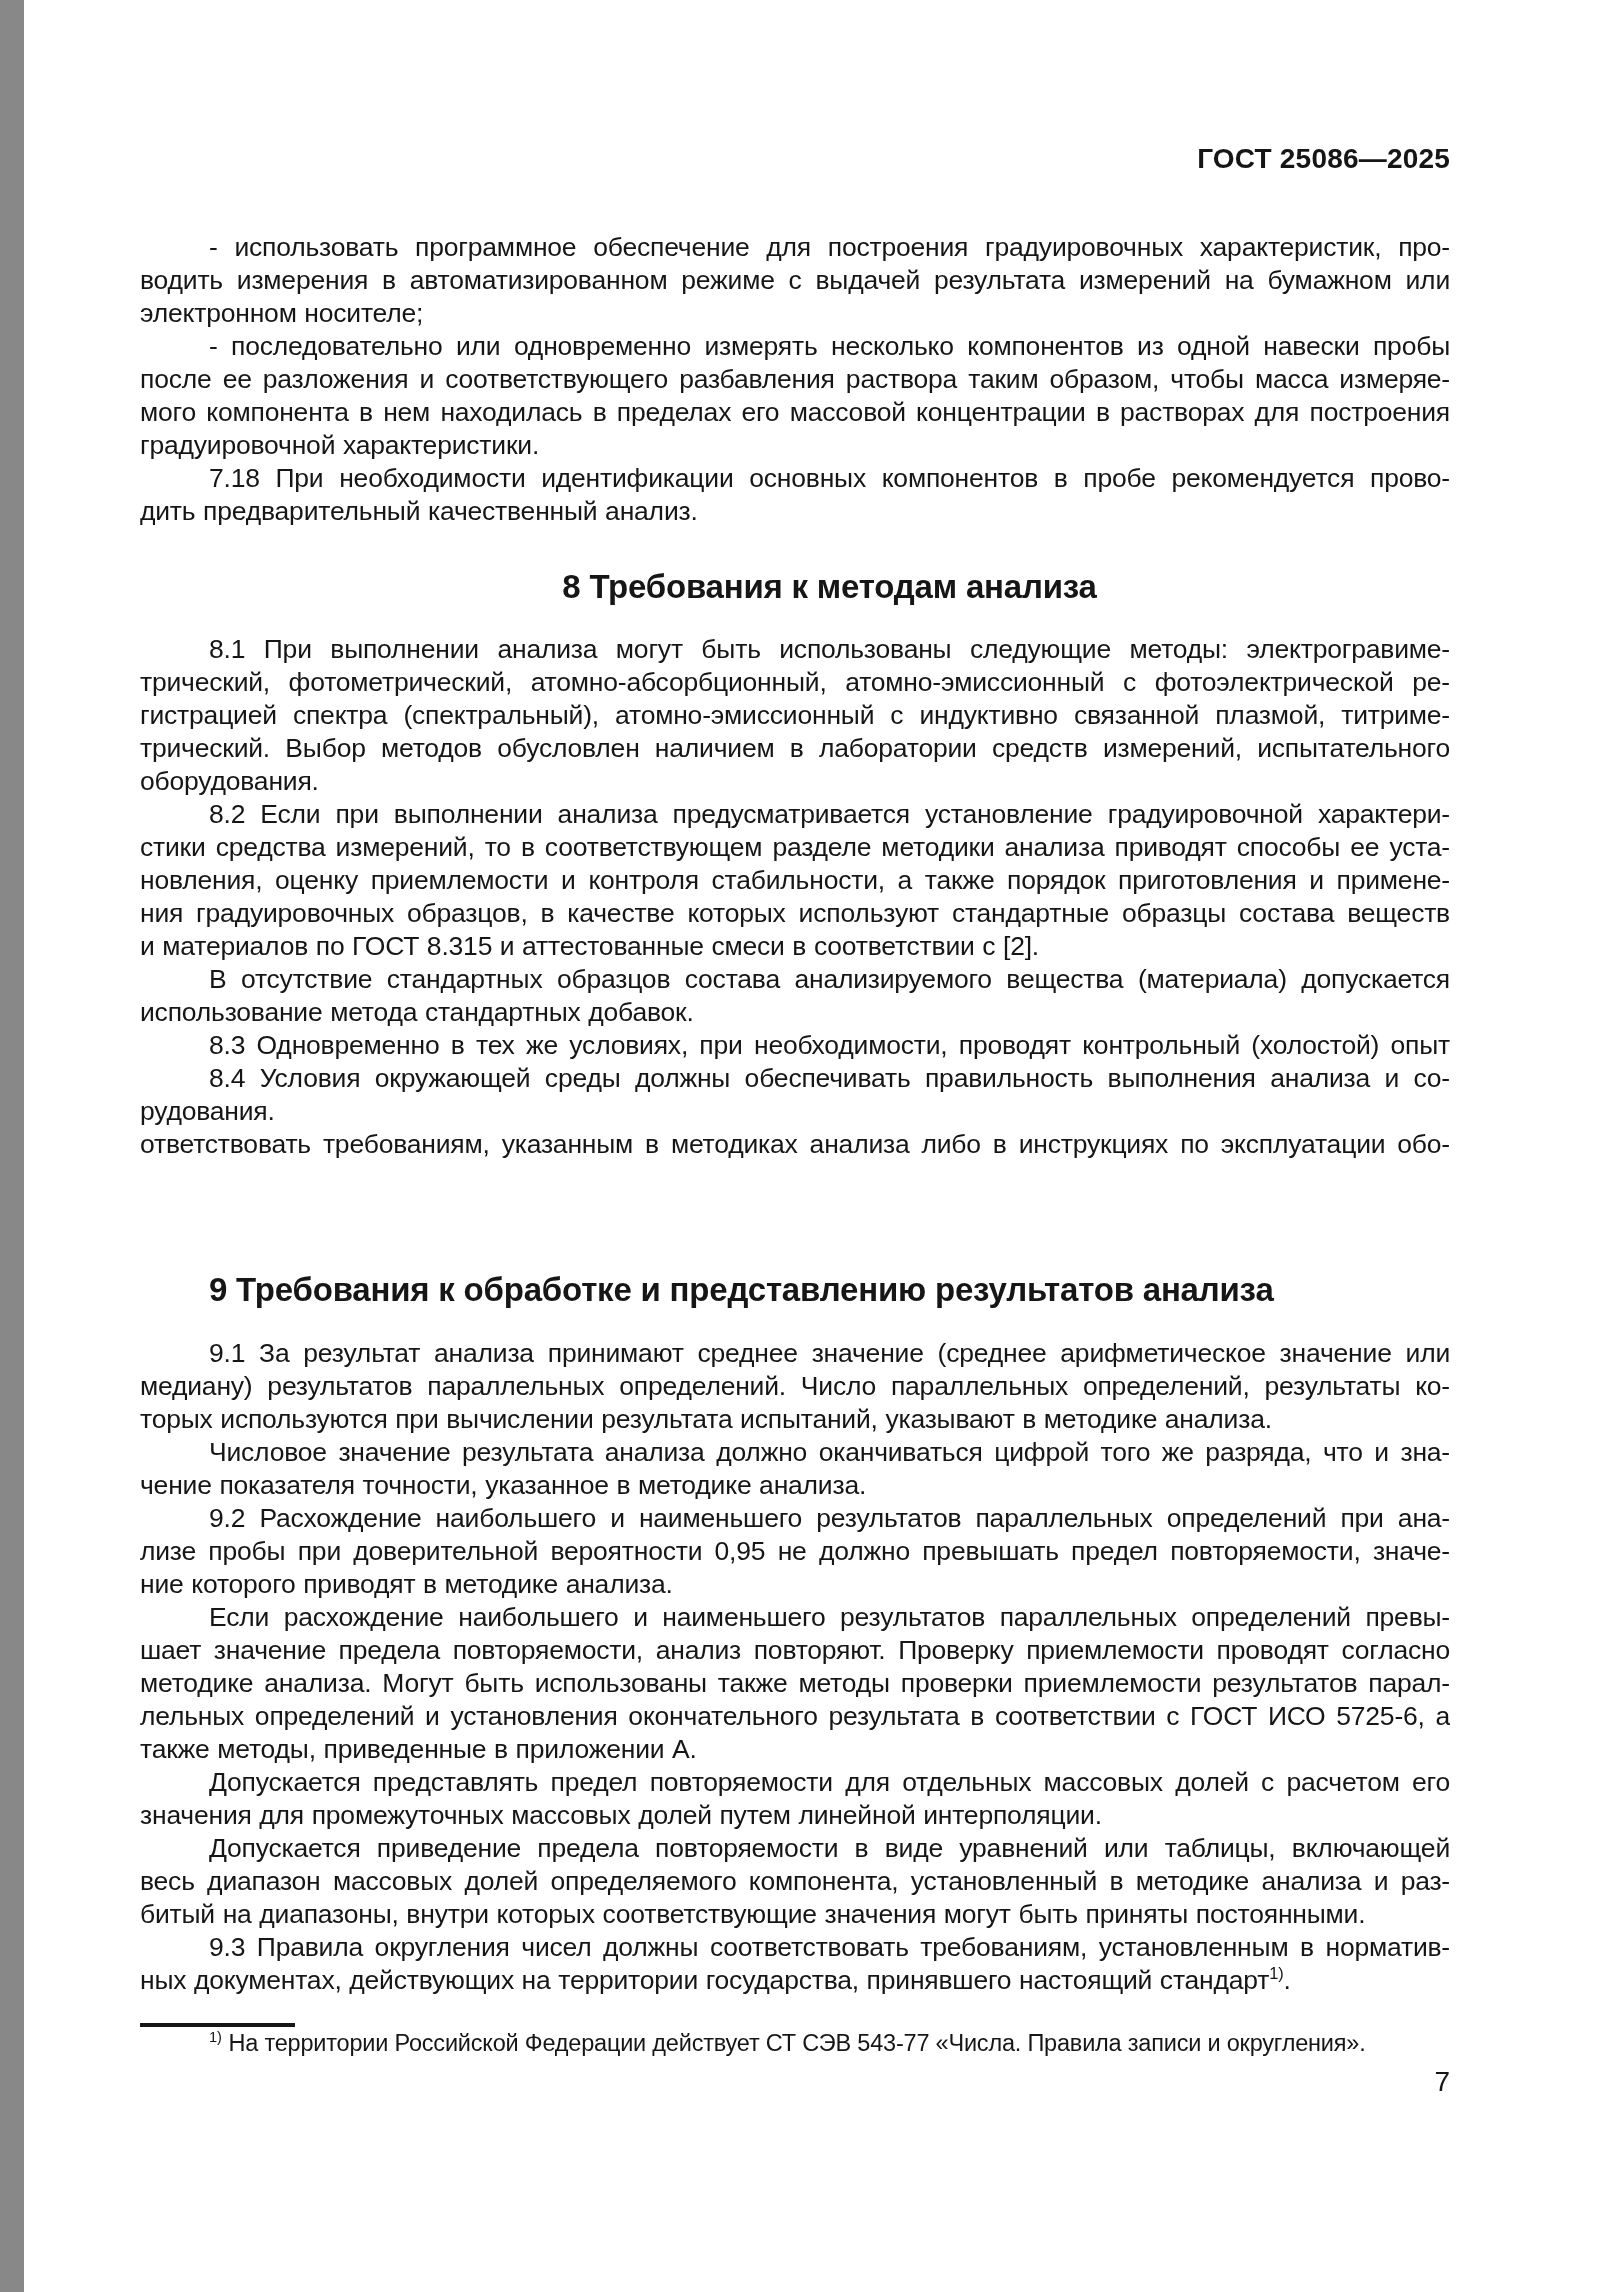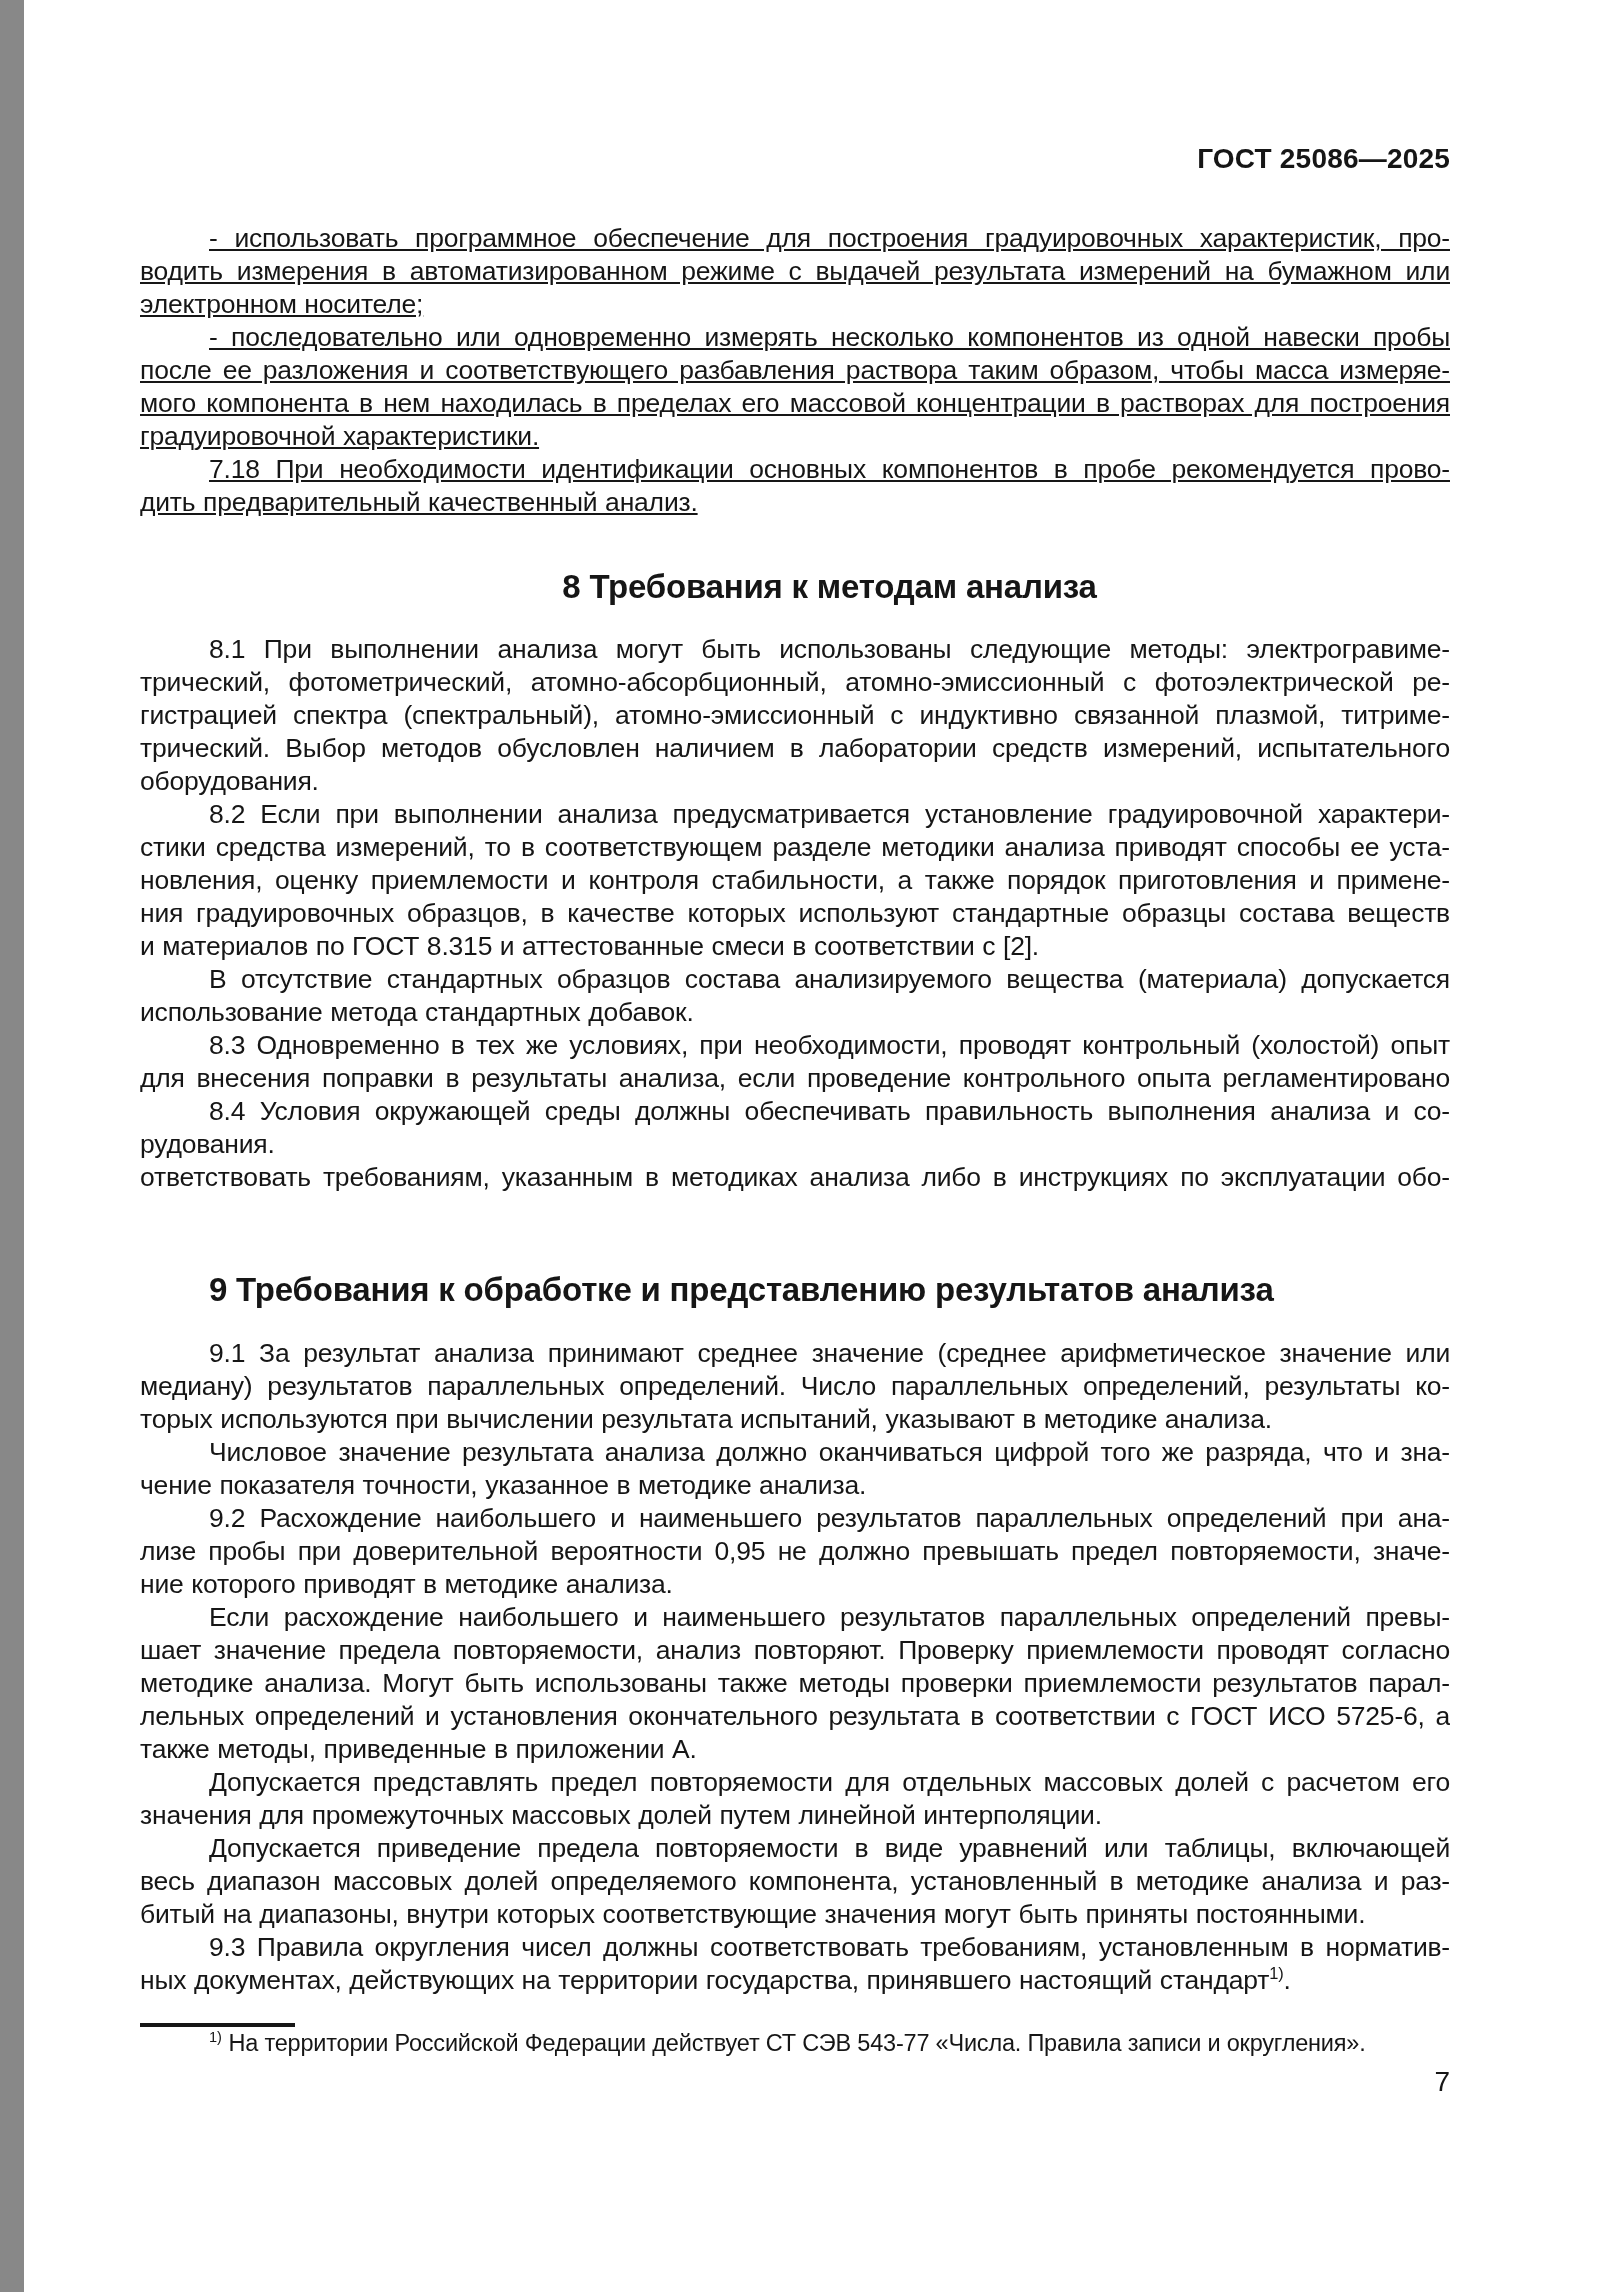--- a/index.html
+++ b/index.html
@@ -43,21 +43,21 @@
   .ln.last{ text-align-last:left; }
   .ln.first{ text-indent:69px; }
   .sec-heading{
     position:absolute;
     left:116px; width:1310px;
     padding-left:69px;
     font-size:33px; line-height:39px;
     font-weight:bold;
     letter-spacing:-0.2px;
   }
-  .blk-intro{ top:222px;text-decoration:underline; }
+  .blk-intro{ top:231px; }
   .hd-8{ top:567px;text-align:center; }
   .blk-s8{ top:633px; }
   .hd-9{ top:1270px; }
   .blk-s9{ top:1337px; }
   .footnote-rule{
     position:absolute;
     left:116px; top:2023px;
     width:155px; height:3.9px;
     background:var(--ink);
   }
@@ -122,21 +122,20 @@
         <div class="ln">новления, оценку приемлемости и контроля стабильности, а также порядок приготовления и примене-</div>
         <div class="ln">ния градуировочных образцов, в качестве которых используют стандартные образцы состава веществ</div>
         <div class="ln last">и материалов по ГОСТ 8.315 и аттестованные смеси в соответствии с [2].</div>
       </div>
       <div class="para">
         <div class="ln first">В отсутствие стандартных образцов состава анализируемого вещества (материала) допускается</div>
         <div class="ln last">использование метода стандартных добавок.</div>
       </div>
       <div class="para">
         <div class="ln first">8.3 Одновременно в тех же условиях, при необходимости, проводят контрольный (холостой) опыт</div>
-        <div class="ln">для внесения поправки в результаты анализа, если проведение контрольного опыта регламентировано</div>
       </div>
       <div class="para">
         <div class="ln first">8.4 Условия окружающей среды должны обеспечивать правильность выполнения анализа и со-</div>
         <div class="ln last">рудования.</div>
         <div class="ln">ответствовать требованиям, указанным в методиках анализа либо в инструкциях по эксплуатации обо-</div>
       </div>
     </div>
 
   <div class="sec-heading hd-9">9 Требования к обработке и представлению результатов анализа</div>
 

